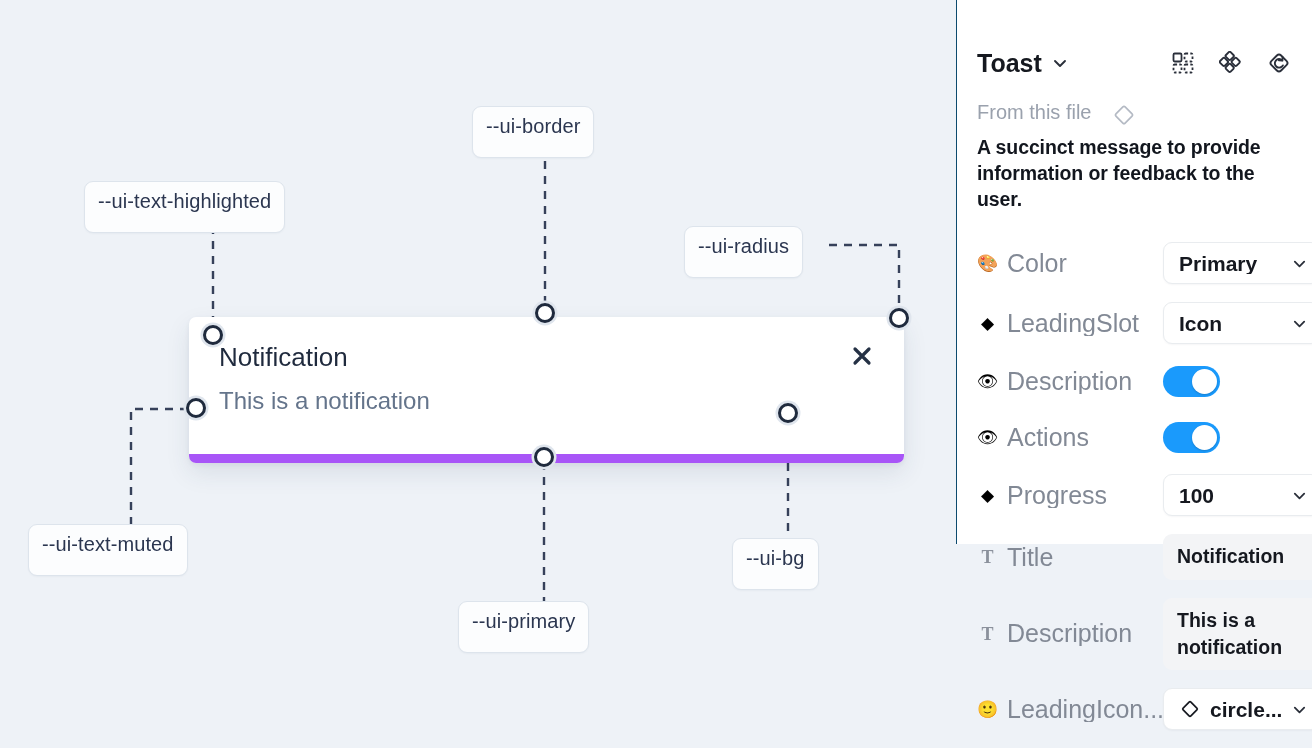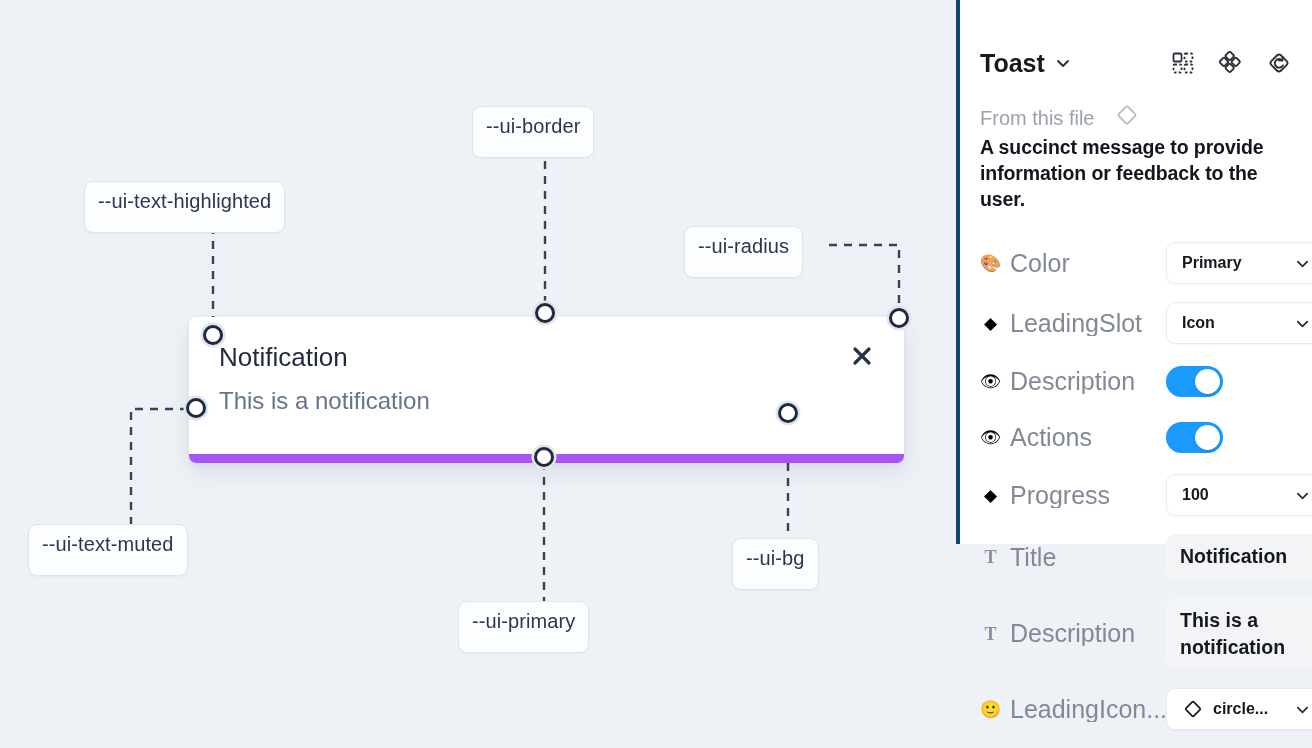--- a/index.html
+++ b/index.html
@@ -84,21 +84,21 @@
     box-shadow: 0 0 0 2.5px #dfe5ed;
     transform: translate(-50%, -50%);
     cursor: pointer;
   }
 
   
   .panel {
     position: relative;
     width: 356px; height: 544px;
     background: #ffffff;
-    border-left: 4px solid #0c4a6e;
+    border-left: 1px solid #0c4a6e;
     flex: none;
     padding: 0 20px;
   }
   .panel-head {
     display: flex; align-items: center;
     height: 62px; margin-top: 32px;
   }
   .panel-title {
     font-size: 25px; font-weight: bold; color: #15181f;
     line-height: 1;
@@ -108,21 +108,21 @@
     color: #2a2f3a; cursor: pointer;
   }
   .head-actions { margin-left: auto; display: flex; align-items: center; gap: 22px; }
   .head-icon {
     width: 26px; height: 26px;
     display: flex; align-items: center; justify-content: center;
     color: #2a2f3a; cursor: pointer;
   }
 
   .from-file {
-    display: flex; align-items: flex-end; gap: 20px;
+    display: flex; align-items: flex-start; gap: 20px;
     margin-top: 8px;
   }
   .from-file-label { font-size: 20px; color: #9aa1ad; line-height: 1; }
   .diamond-outline { width: 26px; height: 26px; color: #b4bac4; display:flex; }
 
   .panel-desc {
     margin-top: 6px;
     font-size: 19.5px;
     line-height: 1.34;
     color: #12161e;
@@ -157,21 +157,21 @@
     width: 157px; min-height: 42px;
     background: #ffffff;
     border: 1px solid #e9ecef;
     border-radius: 9px;
     display: flex; align-items: center;
     padding: 0 12px 0 15px;
     cursor: pointer;
     box-shadow: 0 1px 2px rgba(20,30,50,0.04);
   }
   .select-value {
-    font-size: 16px; color: #15181f; font-weight: bold;
+    font-size: 21px; color: #15181f; font-weight: bold;
     line-height: 1; flex: 1; overflow: hidden; white-space: nowrap;
   }
   .select .caret { color: #2a2f3a; display: flex; flex: none; }
   .select .lead-diamond { width: 22px; height: 22px; flex: none; margin-right: 9px; color: #15181f; display:flex; }
 
   .field {
     width: 157px; min-height: 42px;
     background: #f3f4f6;
     border-radius: 9px;
     display: flex; align-items: center;

